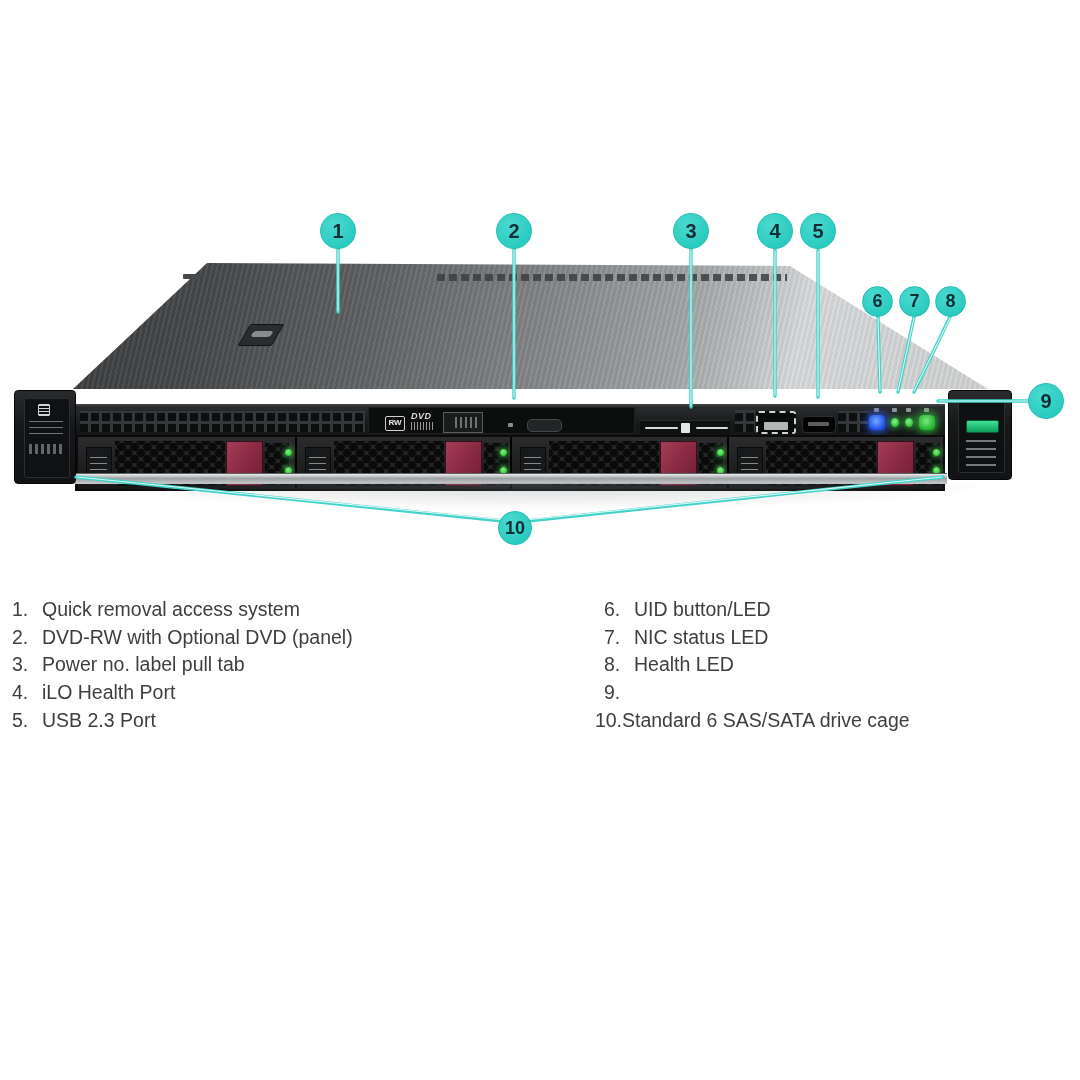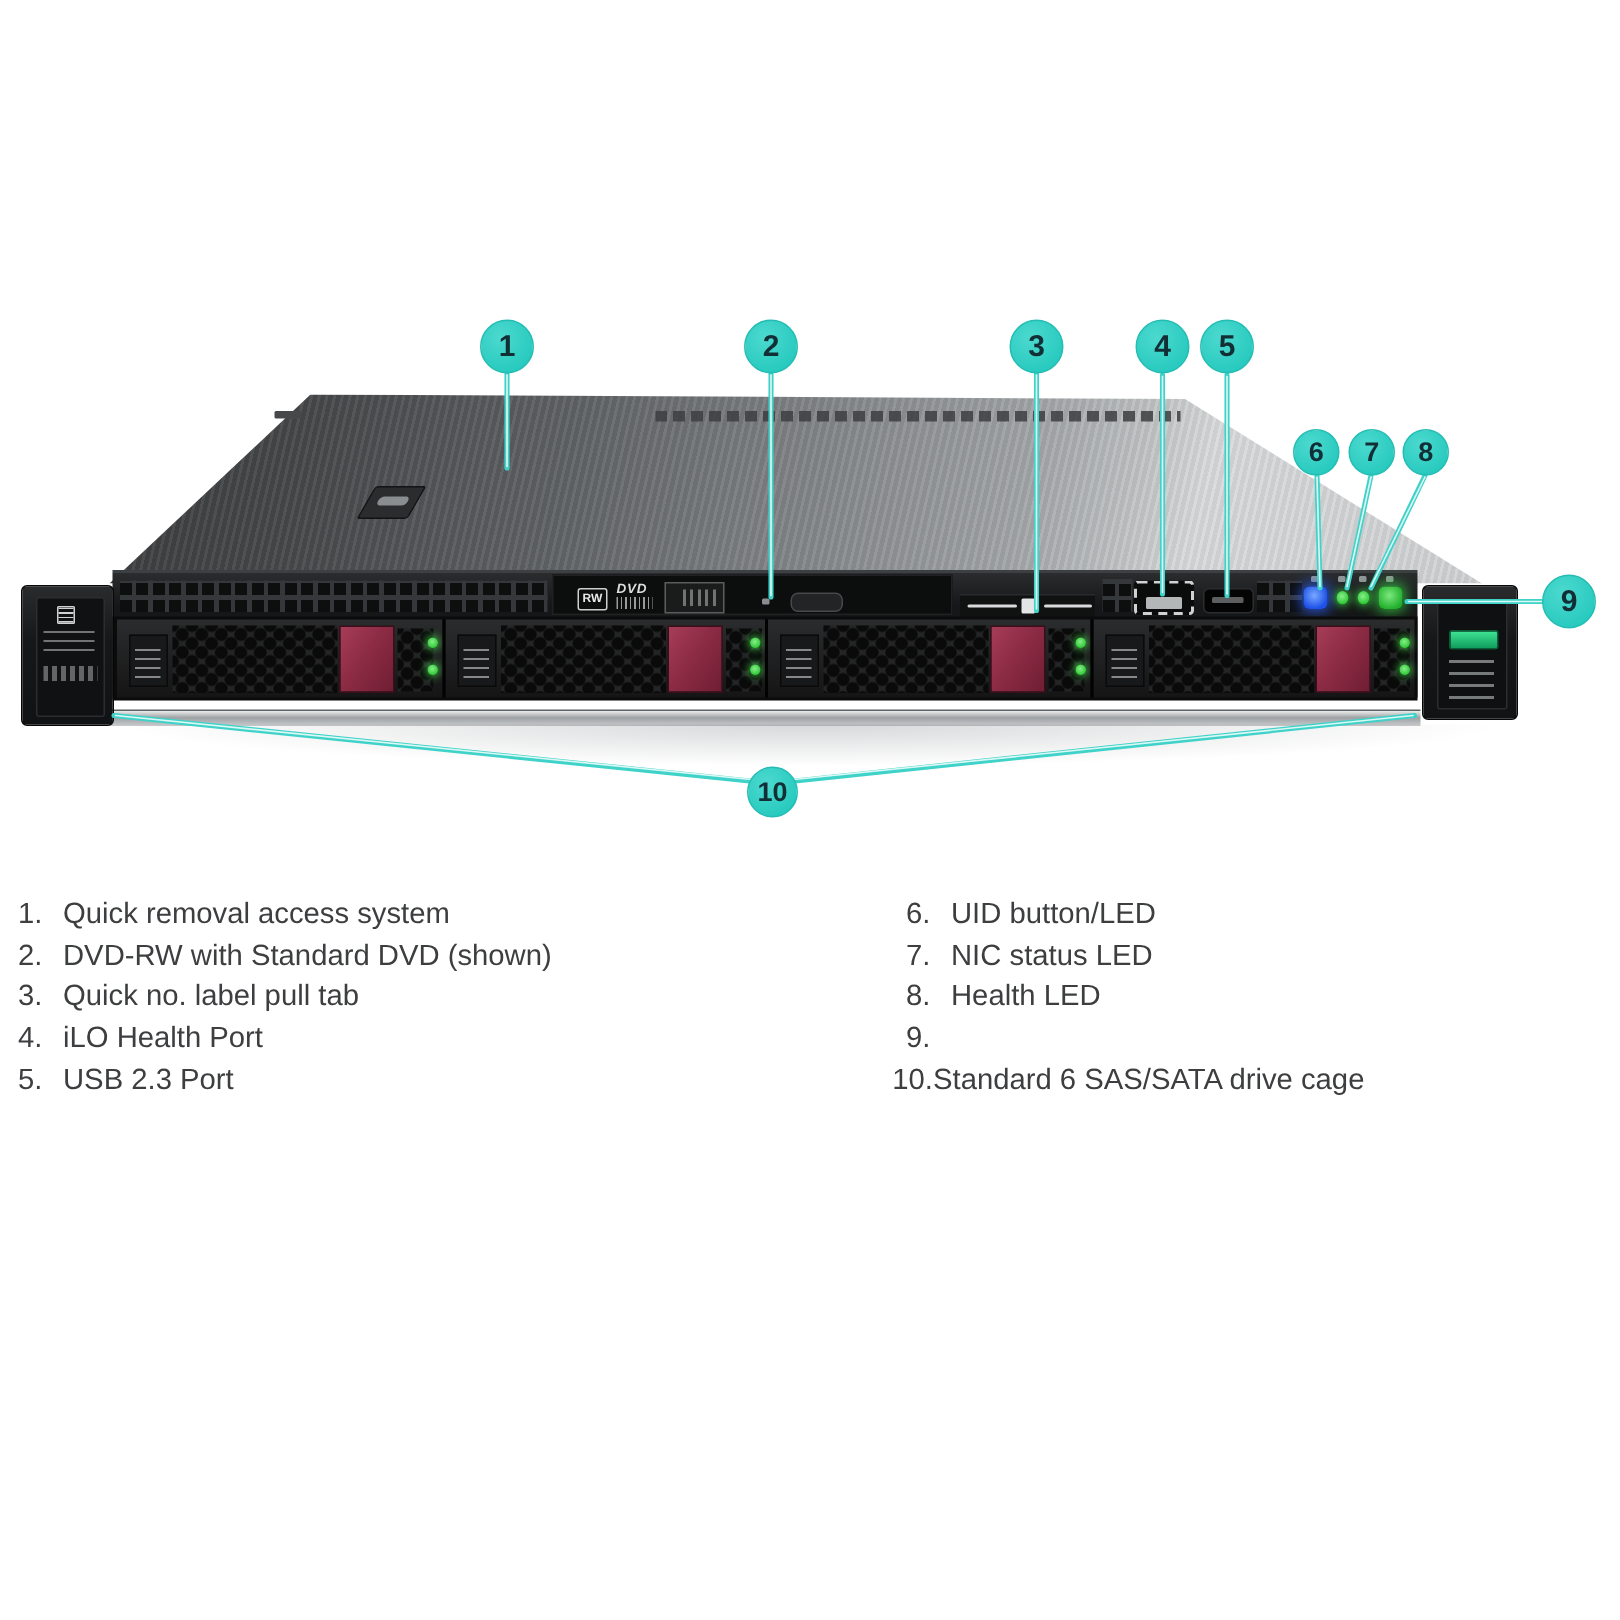--- a/index.html
+++ b/index.html
@@ -16,21 +16,21 @@
     clip-path:polygon(147px 8px,730px 11px,928px 134px,13px 134px);
     background:repeating-linear-gradient(103deg,rgba(255,255,255,.06) 0 2px,rgba(0,0,0,.05) 2px 5px);}
   .top-dashes{left:437px;top:274px;width:350px;height:7px;opacity:.85;
     background:repeating-linear-gradient(90deg,#3c3e40 0 8px,transparent 8px 12px);}
   .top-dash-small{left:183px;top:274px;width:18px;height:5px;background:#46484a;border-radius:1px;}
   .top-latch{left:244px;top:324px;width:32px;height:20px;transform:skewX(-30deg);
     background:#2b2c2e;border:1px solid #121314;border-radius:2px;}
   .top-latch-inner{left:252px;top:331px;width:20px;height:6px;transform:skewX(-30deg);
     background:#8a8d8f;border-radius:3px;}
 
-  .front-face{left:75px;top:380px;width:870px;height:85px;
+  .front-face{left:75px;top:404px;width:870px;height:85px;
     background:linear-gradient(#2a2c2e,#161718 26%,#121314);
     border-top:2px solid #3c4042;box-sizing:border-box;}
 
   .vents{background-color:#0d0e0e;
     background-image:repeating-linear-gradient(90deg,transparent 0 8px,#35383b 8px 11px),
                      repeating-linear-gradient(0deg,transparent 0 8px,#35383b 8px 11px);}
   .hex{background-color:#242526;
     background-image:radial-gradient(circle,#0a0a0a 4px,transparent 4.6px),
                      radial-gradient(circle,#0a0a0a 4px,transparent 4.6px);
     background-size:13px 12px,13px 12px;background-position:0 0,6.5px 6px;}
@@ -286,25 +286,25 @@
       <span>10</span>
     </div>
 
   <div class="legend-col legend-left" style="left:12px;top:598px;">
     <div class="lrow">
       <span class="lnum">1.</span>
       <span class="ltxt">Quick removal access system</span>
     </div>
     <div class="lrow">
       <span class="lnum">2.</span>
-      <span class="ltxt">DVD-RW with Standard DVD (shown)</span>
+      <span class="ltxt">DVD-RW with Optional DVD (panel)</span>
     </div>
     <div class="lrow">
       <span class="lnum">3.</span>
-      <span class="ltxt">Quick no. label pull tab</span>
+      <span class="ltxt">Power no. label pull tab</span>
     </div>
     <div class="lrow">
       <span class="lnum">4.</span>
       <span class="ltxt">iLO Health Port</span>
     </div>
     <div class="lrow">
       <span class="lnum">5.</span>
       <span class="ltxt">USB 2.3 Port</span>
     </div>
   </div>

